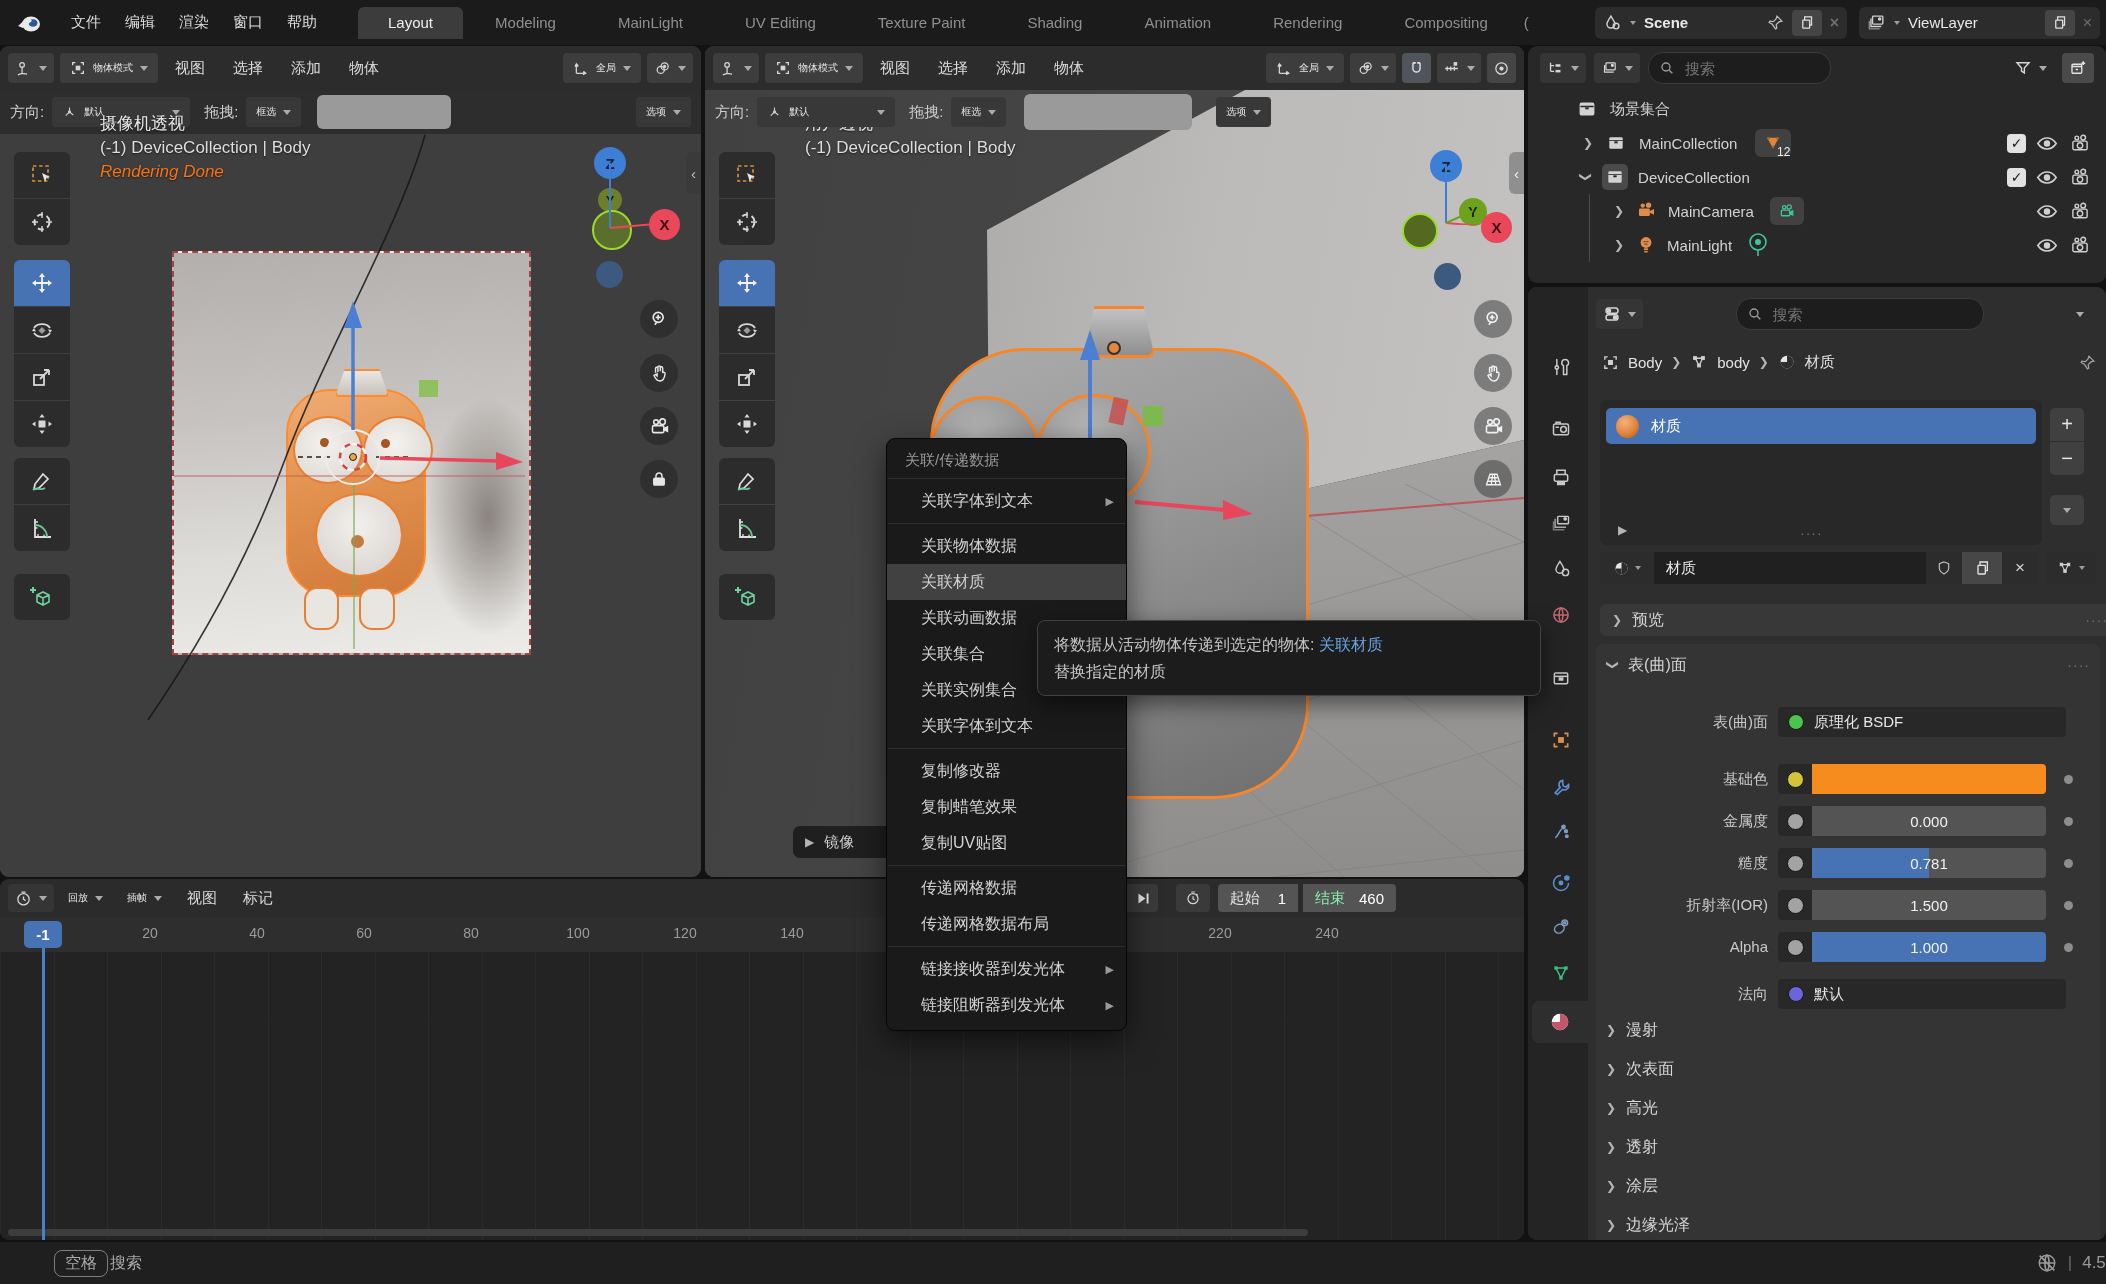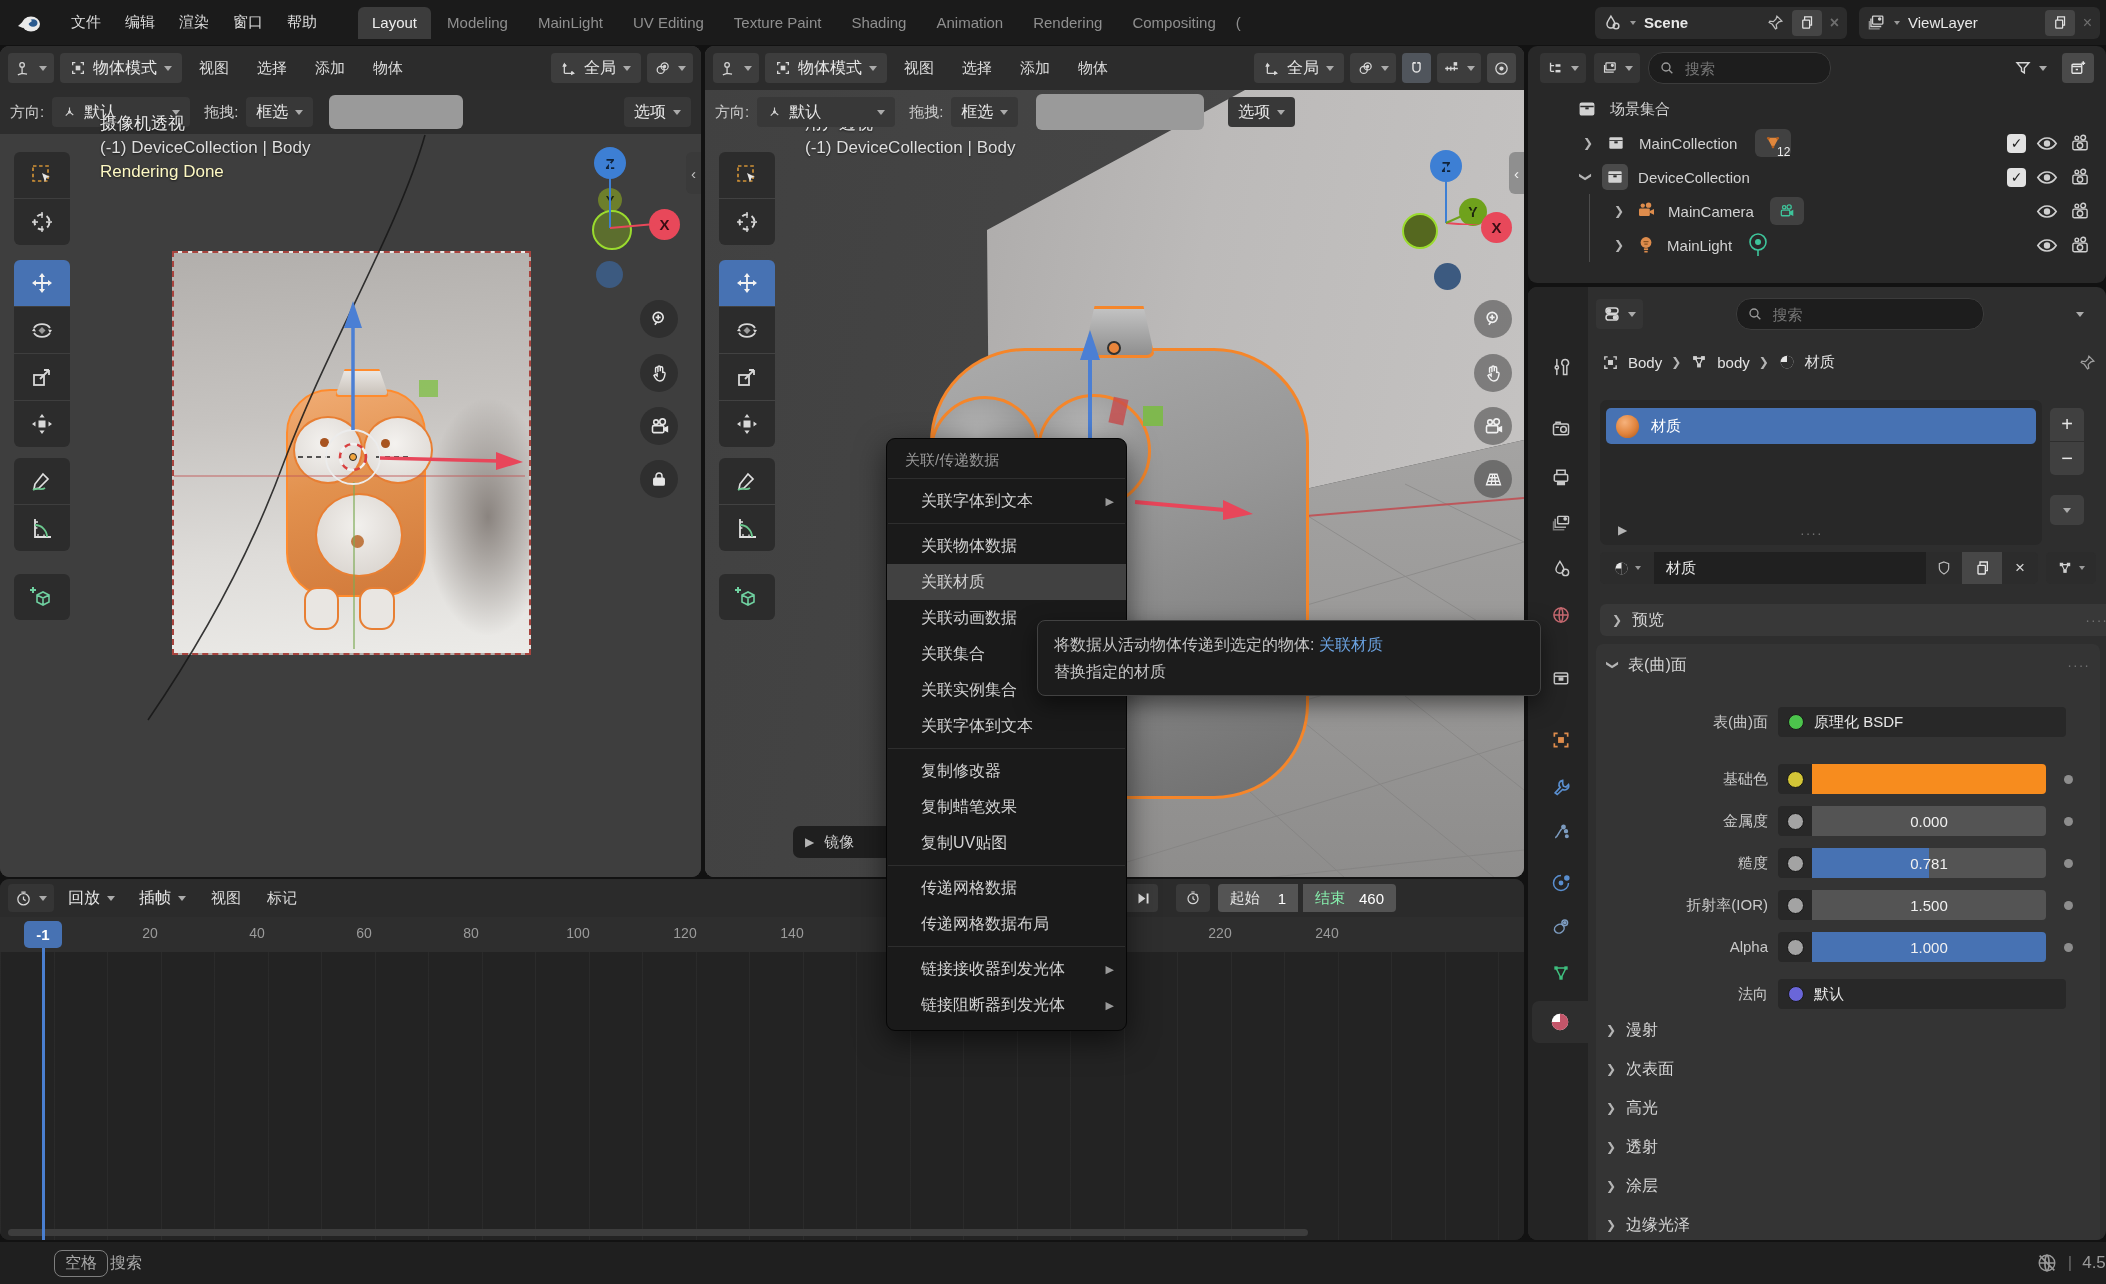--- a/index.html
+++ b/index.html
@@ -1,20 +1,20 @@
 <!DOCTYPE html>
 <html><head>
 <meta charset="utf-8">
 <style>
   html,body{margin:0;padding:0;background:#121212;font-family:"Liberation Sans","DejaVu Sans",sans-serif;
     -webkit-font-smoothing:antialiased;color:#d4d4d4;}
   #screen{position:relative;width:2106px;height:1284px;background:#121212;overflow:hidden;font-size:15px;}
   .a{position:absolute;}
   .flex{display:flex;align-items:center;}
-  .hbtn{background:#3d3d3d;border-radius:4px;height:30px;display:inline-flex;align-items:center;gap:7px;padding:0 10px;color:#e6e6e6;font-size:16px;white-space:nowrap;}
+  .hbtn{background:#3d3d3d;border-radius:4px;height:30px;display:inline-flex;align-items:center;gap:7px;padding:0 10px;color:#e6e6e6;font-size:10px;white-space:nowrap;}
   .mlabel{color:#dcdcdc;font-size:15px;padding:0 11px;white-space:nowrap;}
   .caret{width:0;height:0;border-left:4px solid transparent;border-right:4px solid transparent;border-top:5px solid #ababab;}
   .carets{width:0;height:0;border-left:3px solid transparent;border-right:3px solid transparent;border-top:4px solid #9a9a9a;}
   .region{position:absolute;border-radius:9px;overflow:hidden;}
   .vph{height:44px;background:#2c2c2c;display:flex;align-items:center;padding:0 8px;gap:6px;}
   .canvas{position:absolute;left:0;right:0;top:44px;bottom:0;background:#3e3e3e;overflow:hidden;}
   .toolbtn{position:absolute;left:14px;width:56px;height:46px;background:rgba(42,42,42,.92);display:flex;align-items:center;justify-content:center;}
   .tb-top{border-radius:6px 6px 0 0;} .tb-bot{border-radius:0 0 6px 6px;} .tb-solo{border-radius:6px;}
   .tb-active{background:#4772b3;}
   .navbtn{position:absolute;width:38px;height:38px;border-radius:50%;background:rgba(35,35,35,.55);display:flex;align-items:center;justify-content:center;}
@@ -40,21 +40,21 @@
   .widget{position:absolute;left:182px;width:268px;height:30px;border-radius:4px;display:flex;align-items:center;overflow:hidden;}
   .sockcap{width:34px;height:30px;background:#282828;display:flex;align-items:center;justify-content:center;flex:none;}
   .sock{width:15px;height:15px;border-radius:50%;border:1px solid #151515;}
   .sliderbody{flex:1;height:30px;display:flex;align-items:center;justify-content:center;color:#f1f1f1;font-size:15px;}
   .deco{position:absolute;left:468px;top:11px;width:9px;height:9px;border-radius:50%;background:#8d8d8d;}
   .cpanel{position:absolute;left:10px;right:10px;height:36px;display:flex;align-items:center;gap:10px;color:#d6d6d6;font-size:16px;}
   .chev{color:#b5b5b5;font-size:12px;}
   .grip{color:#6f6f6f;font-size:14px;letter-spacing:1px;}
   .tick{position:absolute;top:8px;transform:translateX(-50%);color:#9b9b9b;font-size:14px;}
   .pbtn{width:29px;height:28px;display:flex;align-items:center;justify-content:center;}
-  .wsTab{height:32px;display:flex;align-items:center;padding:0 14px;border-radius:6px 6px 0 0;color:#8f8f8f;font-size:15px;white-space:nowrap;}
+  .wsTab{height:32px;display:flex;align-items:center;padding:0 30px;border-radius:6px 6px 0 0;color:#8f8f8f;font-size:15px;white-space:nowrap;}
   .wsTab.active{background:#3c3c3c;color:#efefef;}
   svg{display:block;}
   input{outline:none;}
 </style>
 </head>
 <body>
 
 <div id="screen">
 
   <div class="a flex" style="left:0;top:0;width:2106px;height:45px;background:#1b1b1b;gap:2px;">
@@ -222,21 +222,21 @@
         <path d="M353 211 L344 238 L362 238 Z" fill="#4b7fd4"></path>
         <line x1="380" y1="368" x2="498" y2="371" stroke="#e8465a" stroke-width="3.5"></line>
         <path d="M523 372 L496 362 L496 380 Z" fill="#e8465a"></path>
         <rect x="419" y="290" width="19" height="17" fill="#86c050" opacity=".85"></rect>
         <circle cx="353" cy="367" r="3.5" fill="#f2a53c" stroke="#222" stroke-width="1"></circle>
       </svg>
 
       <div class="a" style="left:100px;top:22px;">
         <div class="ovtext">摄像机透视</div>
         <div class="ovtext" style="color:#dedede;">(-1) DeviceCollection | Body</div>
-        <div class="ovtext" style="color:#fef9c3;">Rendering Done</div>
+        <div class="ovtext" style="color:#f97316;font-style:italic;">Rendering Done</div>
       </div>
 
       <div class="toolbtn tb-top" style="top:62px;">
         <svg width="24" height="24" viewBox="0 0 24 24" fill="none">
             <rect x="3" y="3" width="15" height="15" stroke="#cf9136" stroke-width="1.7" stroke-dasharray="3.5 2.6"></rect>
             <path d="M12 10l8 4-3.4.8L15 19z" fill="#e6e6e6"></path>
           </svg>
       </div>
       <div class="toolbtn tb-bot" style="top:109px;">
         <svg width="24" height="24" viewBox="0 0 24 24" fill="none">

